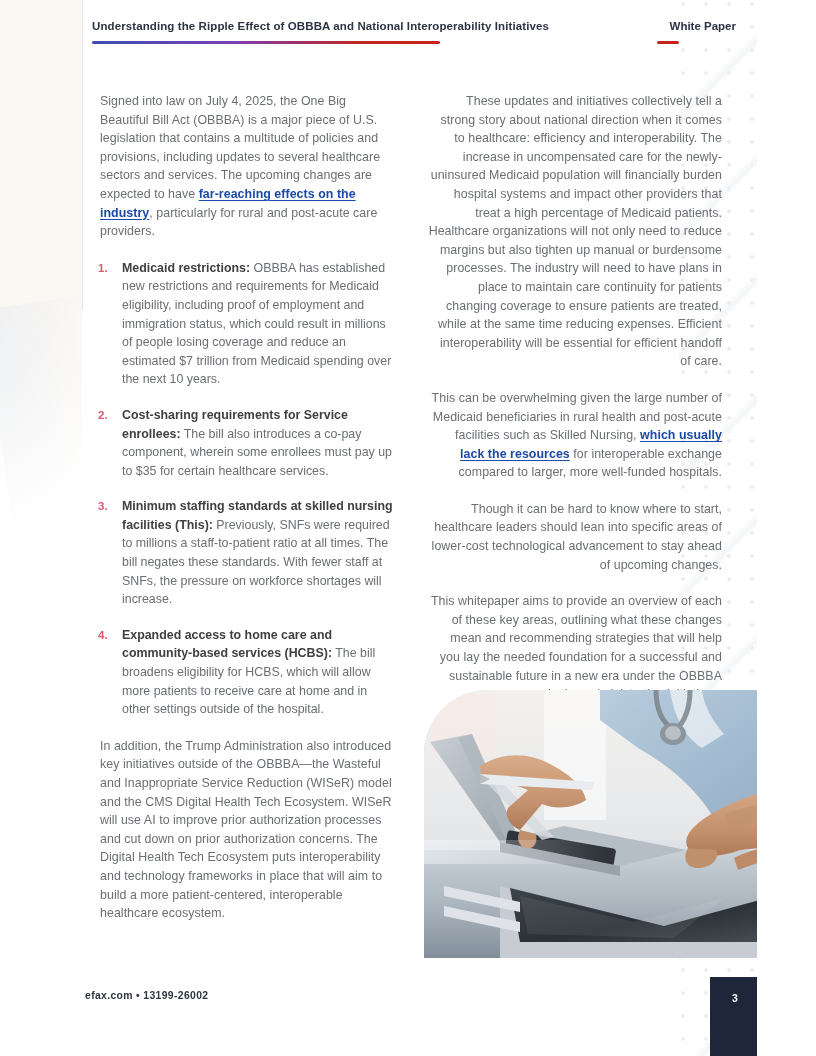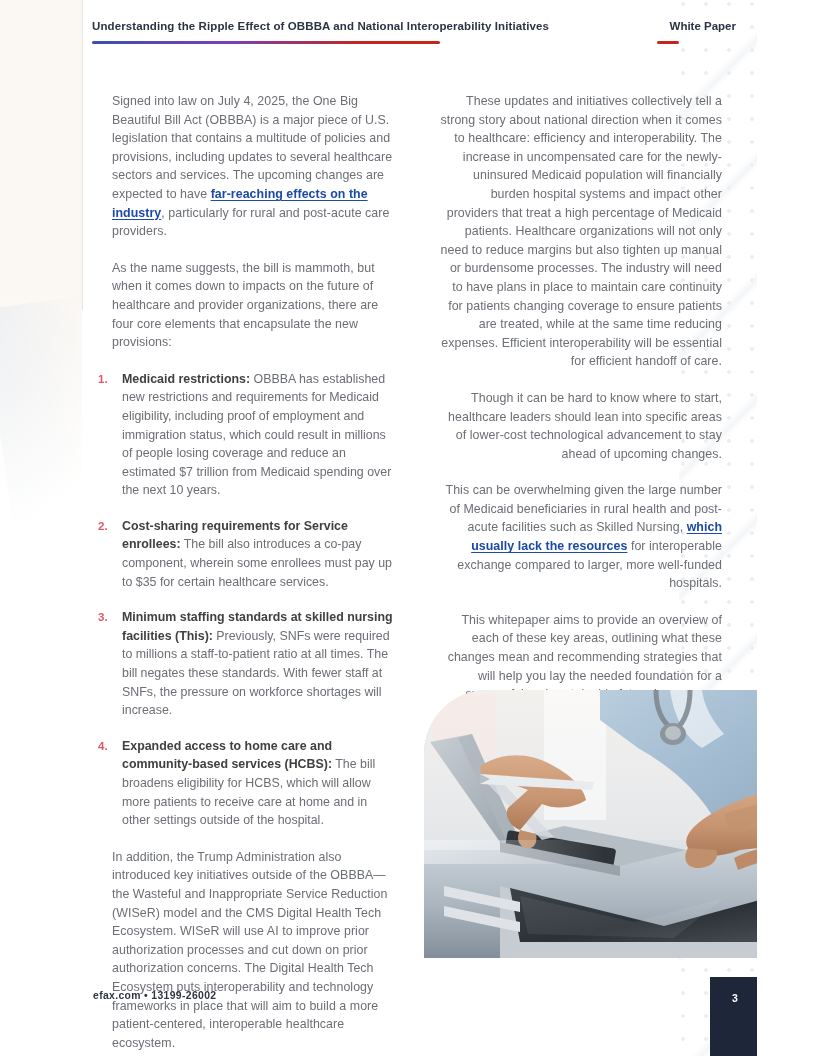--- a/index.html
+++ b/index.html
@@ -110,21 +110,21 @@
   
   .col {
     position: absolute;
     top: 92px;
     width: 298px;
   }
   .col-left  { left: 96px; }
   .col-right { left: 424px; text-align: right; }
 
   p.body {
-    margin: 0 0 18px 16px;
+    margin: 0 0 18px 4px;
     font-size: 12.4px;
     line-height: 18.6px;
     color: #6b6e74;
     letter-spacing: .05px;
   }
   p.body:last-child { margin-bottom: 0; }
 
   a.inline-link {
     color: #1a49a8;
     font-weight: 700;
@@ -176,21 +176,20 @@
   .photo svg { display: block; }
 
   
   .footer-text {
     position: absolute;
     left: 85px; top: 990px;
     font-size: 10.4px;
     font-weight: 700;
     color: #2f3440;
     letter-spacing: .35px;
-    margin-left: 8px;
   }
   .page-badge {
     position: absolute;
     left: 710px; top: 977px;
     width: 106px; height: 79px;
     background: #1e2639;
   }
   .page-badge .num {
     position: absolute;
     left: 22px; top: 15px;
@@ -214,21 +213,20 @@
     <div class="header-title">Understanding the Ripple Effect of OBBBA and National Interoperability Initiatives</div>
     <div class="header-kicker">White Paper</div>
   </div>
   <div class="header-rule"></div>
   <div class="kicker-rule"></div>
 
   <div class="col col-left">
 
     <p class="body"><span>Signed into law on July 4, 2025, the One Big Beautiful Bill Act (OBBBA) is a major piece of U.S. legislation that contains a multitude of policies and provisions, including updates to several healthcare sectors and services. The upcoming changes are expected to have </span><a class="inline-link" href="#">far-reaching effects on the industry</a><span>, particularly for rural and post-acute care providers.</span></p>
 
-    <p class="body">As the name suggests, the bill is mammoth, but when it comes down to impacts on the future of healthcare and provider organizations, there are four core elements that encapsulate the new provisions:</p>
 
     <ol class="provisions">
       <li>
         <span class="num">1.</span><span class="li-lead">Medicaid restrictions:</span><span> OBBBA has established new restrictions and requirements for Medicaid eligibility, including proof of employment and immigration status, which could result in millions of people losing coverage and reduce an estimated $7 trillion from Medicaid spending over the next 10 years.</span>
       </li>
       <li>
         <span class="num">2.</span><span class="li-lead">Cost-sharing requirements for Service enrollees:</span><span> The bill also introduces a co-pay component, wherein some enrollees must pay up to $35 for certain healthcare services.</span>
       </li>
       <li>
         <span class="num">3.</span><span class="li-lead">Minimum staffing standards at skilled nursing facilities (This):</span><span> Previously, SNFs were required to millions a staff-to-patient ratio at all times. The bill negates these standards. With fewer staff at SNFs, the pressure on workforce shortages will increase.</span>
@@ -237,23 +235,23 @@
         <span class="num">4.</span><span class="li-lead">Expanded access to home care and community-based services (HCBS):</span><span> The bill broadens eligibility for HCBS, which will allow more patients to receive care at home and in other settings outside of the hospital.</span>
       </li>
     </ol>
 
     <p class="body">In addition, the Trump Administration also introduced key initiatives outside of the OBBBA—the Wasteful and Inappropriate Service Reduction (WISeR) model and the CMS Digital Health Tech Ecosystem. WISeR will use AI to improve prior authorization processes and cut down on prior authorization concerns. The Digital Health Tech Ecosystem puts interoperability and technology frameworks in place that will aim to build a more patient-centered, interoperable healthcare ecosystem.</p>
   </div>
 
   <div class="col col-right">
     <p class="body">These updates and initiatives collectively tell a strong story about national direction when it comes to healthcare: efficiency and interoperability. The increase in uncompensated care for the newly-uninsured Medicaid population will financially burden hospital systems and impact other providers that treat a high percentage of Medicaid patients. Healthcare organizations will not only need to reduce margins but also tighten up manual or burdensome processes. The industry will need to have plans in place to maintain care continuity for patients changing coverage to ensure patients are treated, while at the same time reducing expenses. Efficient interoperability will be essential for efficient handoff of care.</p>
 
+    <p class="body"><span>This can be overwhelming given the large number of Medicaid beneficiaries in rural health and post-acute facilities such as Skilled Nursing, </span><a class="inline-link" href="#">which usually lack the resources</a><span> for interoperable exchange compared to larger, more well-funded hospitals.</span></p>
+
     <p class="body">Though it can be hard to know where to start, healthcare leaders should lean into specific areas of lower-cost technological advancement to stay ahead of upcoming changes.</p>
-
-    <p class="body"><span>This can be overwhelming given the large number of Medicaid beneficiaries in rural health and post-acute facilities such as Skilled Nursing, </span><a class="inline-link" href="#">which usually lack the resources</a><span> for interoperable exchange compared to larger, more well-funded hospitals.</span></p>
 
     <p class="body">This whitepaper aims to provide an overview of each of these key areas, outlining what these changes mean and recommending strategies that will help you lay the needed foundation for a successful and sustainable future in a new era under the OBBBA and other administrative initiatives.</p>
   </div>
 
   <div class="photo">
     <svg width="392" height="268" viewBox="0 0 392 268" role="img">
       <defs>
         <linearGradient id="bgWall" x1="0" y1="0" x2="0" y2="1">
           <stop offset="0%" stop-color="#f3f1ee"></stop>
           <stop offset="45%" stop-color="#e8e9eb"></stop>

